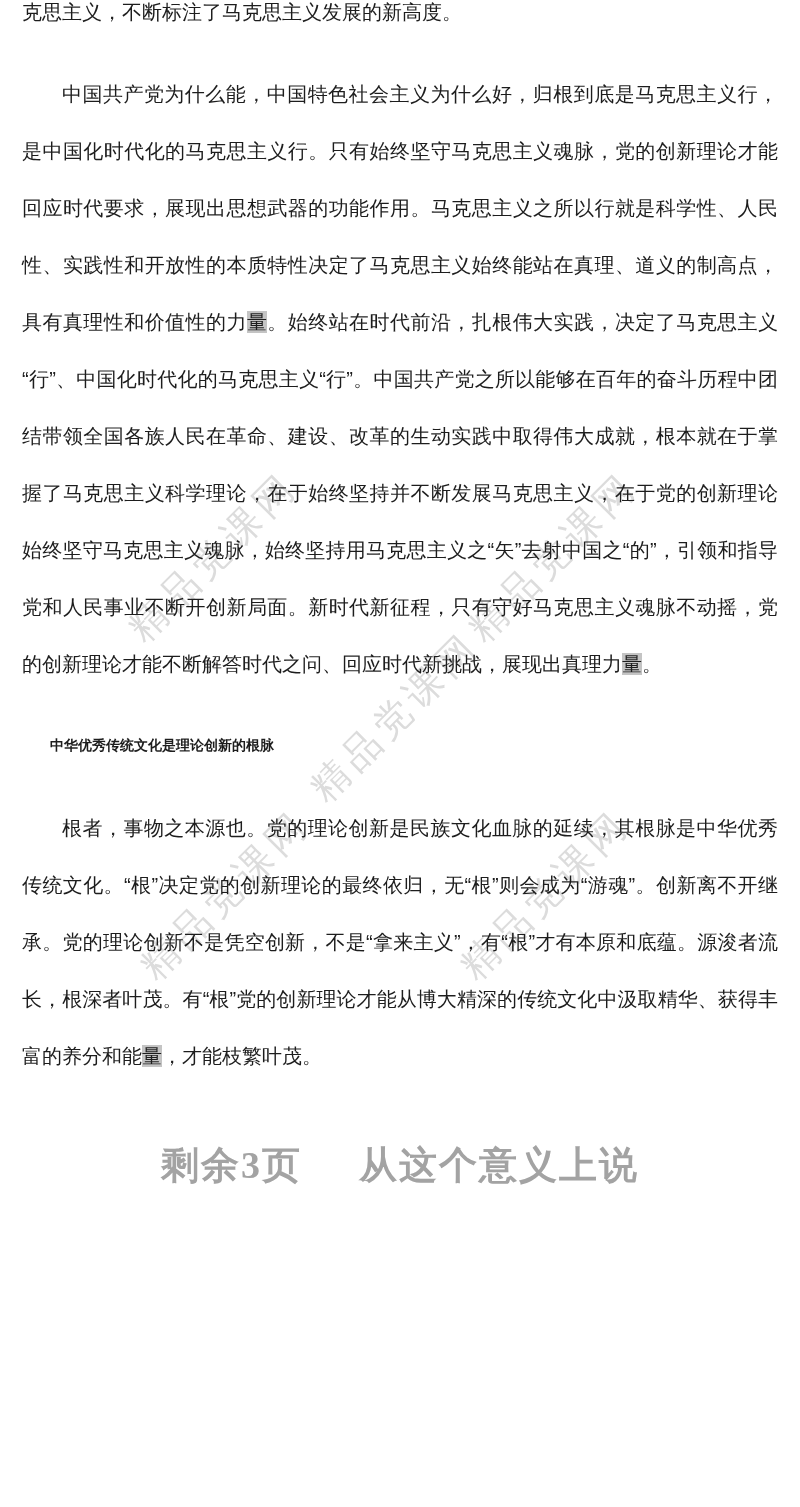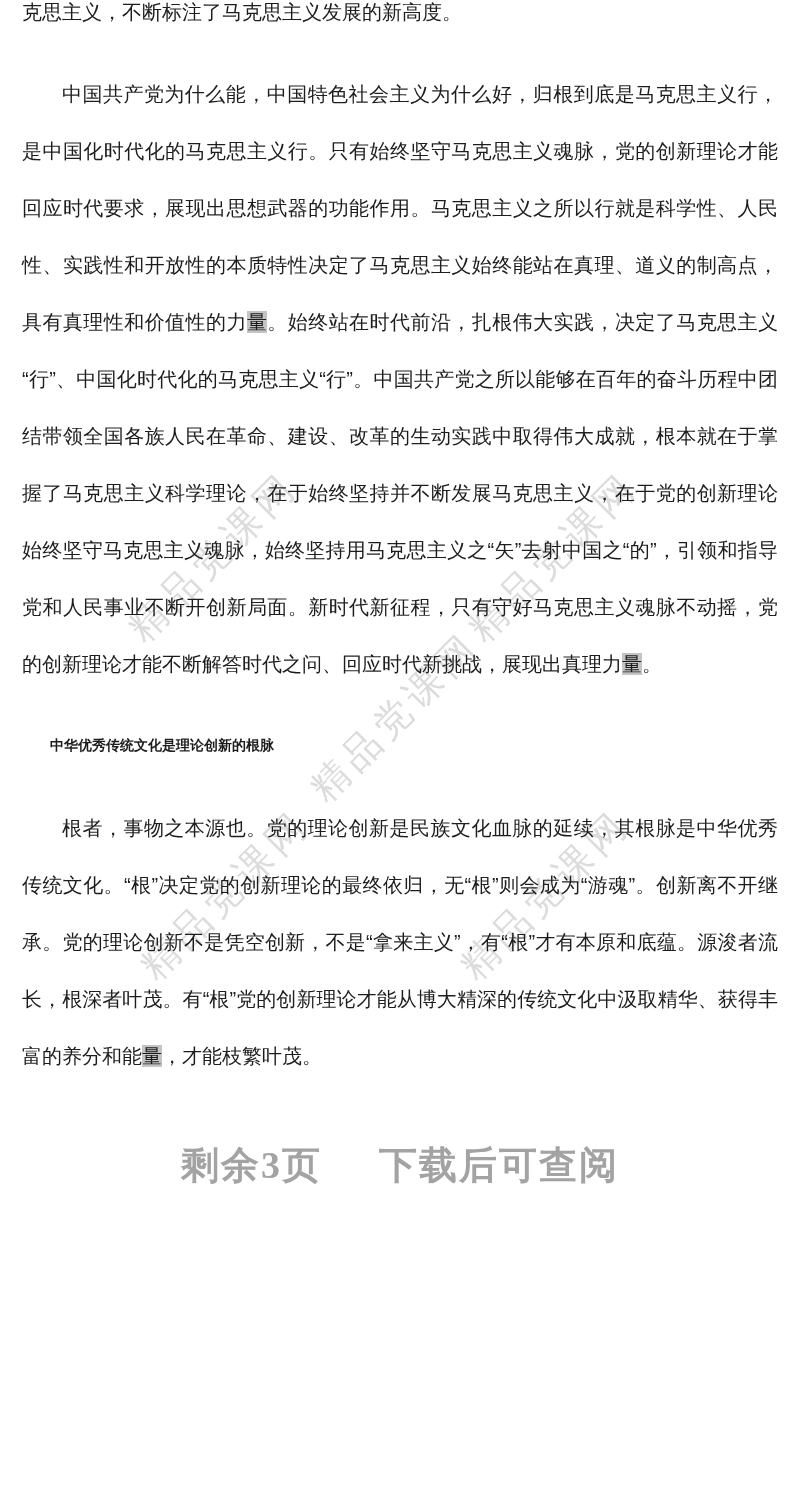--- a/index.html
+++ b/index.html
@@ -101,16 +101,16 @@
 
     <p class="para">中国共产党为什么能，中国特色社会主义为什么好，归根到底是马克思主义行，是中国化时代化的马克思主义行。只有始终坚守马克思主义魂脉，党的创新理论才能回应时代要求，展现出思想武器的功能作用。马克思主义之所以行就是科学性、人民性、实践性和开放性的本质特性决定了马克思主义始终能站在真理、道义的制高点，具有真理性和价值性的力<span class="hl">量</span>。始终站在时代前沿，扎根伟大实践，决定了马克思主义“行”、中国化时代化的马克思主义“行”。中国共产党之所以能够在百年的奋斗历程中团结带领全国各族人民在革命、建设、改革的生动实践中取得伟大成就，根本就在于掌握了马克思主义科学理论，在于始终坚持并不断发展马克思主义，在于党的创新理论始终坚守马克思主义魂脉，始终坚持用马克思主义之“矢”去射中国之“的”，引领和指导党和人民事业不断开创新局面。新时代新征程，只有守好马克思主义魂脉不动摇，党的创新理论才能不断解答时代之问、回应时代新挑战，展现出真理力<span class="hl">量</span>。</p>
 
     <h2 class="heading">中华优秀传统文化是理论创新的根脉</h2>
 
     <p class="para">根者，事物之本源也。党的理论创新是民族文化血脉的延续，其根脉是中华优秀传统文化。“根”决定党的创新理论的最终依归，无“根”则会成为“游魂”。创新离不开继承。党的理论创新不是凭空创新，不是“拿来主义”，有“根”才有本原和底蕴。源浚者流长，根深者叶茂。有“根”党的创新理论才能从博大精深的传统文化中汲取精华、获得丰富的养分和能<span class="hl">量</span>，才能枝繁叶茂。</p>
 
   </main>
 
   <div class="footer">
-    <span>剩余3页</span><span class="gap"></span><span>下载后可查阅</span>
+    <span>剩余3页</span><span class="gap"></span><span>从这个意义上说</span>
   </div>
 
 </div>
 
 </body></html>

